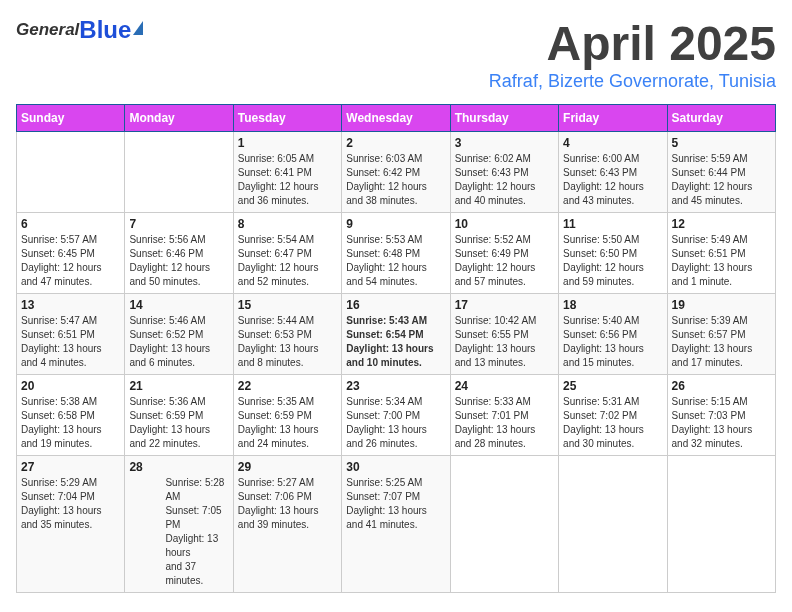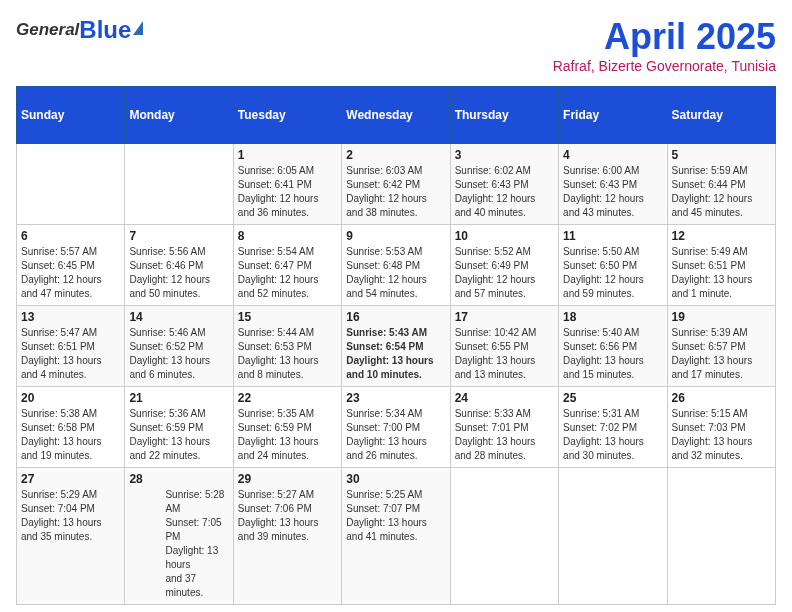--- a/index.html
+++ b/index.html
@@ -41,37 +41,37 @@
       height: 0;
       border-left: 10px solid transparent;
       border-bottom: 14px solid #2a6db5;
       margin-left: 2px;
       margin-top: -4px;
     }
     .title-area {
       text-align: right;
     }
     .month-title {
-      font-size: 36px;
-      font-weight: bold;
-      color: #1d4ed8;
+      font-size: 48px;
+      font-weight: bold;
+      color: #404040;
     }
     .subtitle {
-      font-size: 14px;
-      color: #be185d;
+      font-size: 18px;
+      color: #3b82f6;
     }
     table {
       width: 100%;
       border-collapse: collapse;
       font-size: 11px;
     }
     thead th {
-      background-color: #1d4ed8;
+      background-color: #d946ef;
       color: #fff;
-      padding: 21px 4px;
+      padding: 6px 4px;
       text-align: left;
       font-size: 12px;
       font-weight: bold;
       border: 1px solid #1a5a9a;
     }
     tbody td {
       border: 1px solid #ccc;
       vertical-align: top;
       padding: 4px;
       height: 80px;

